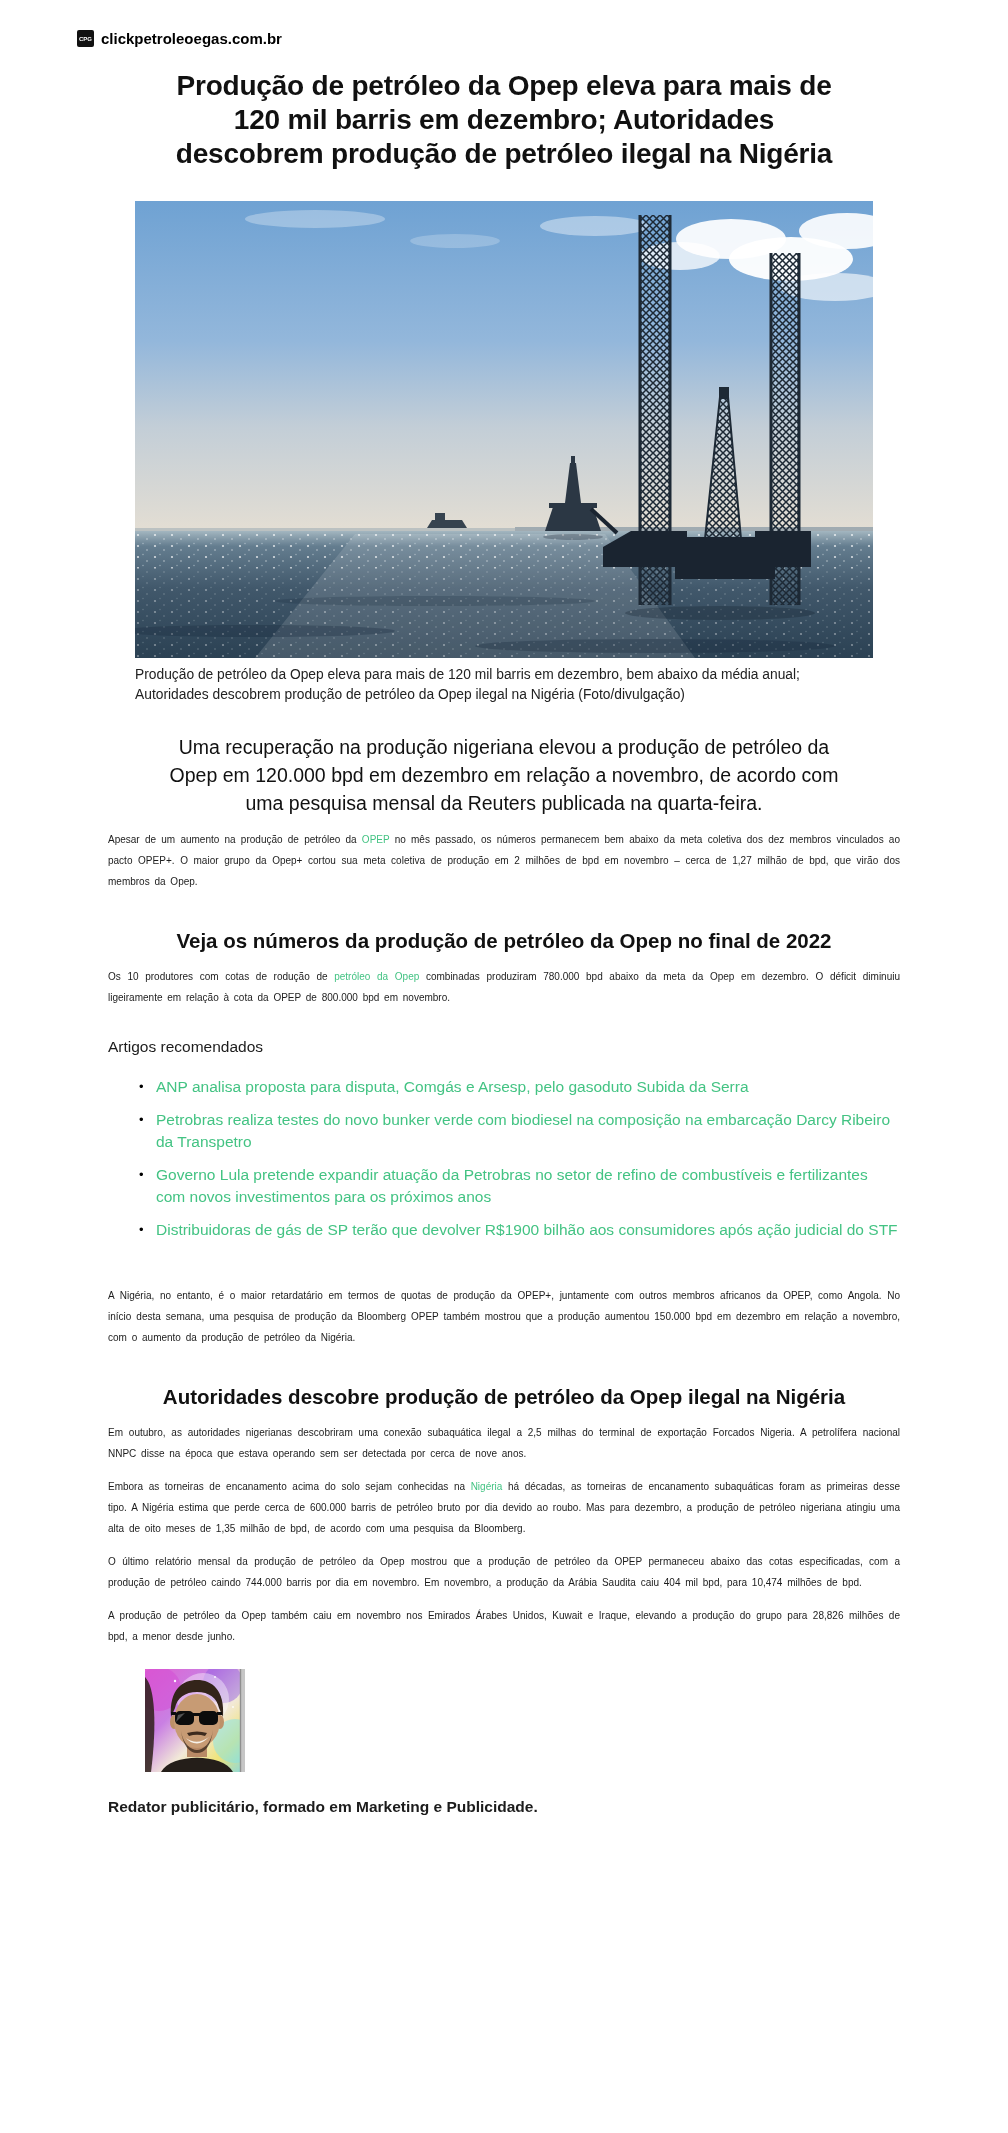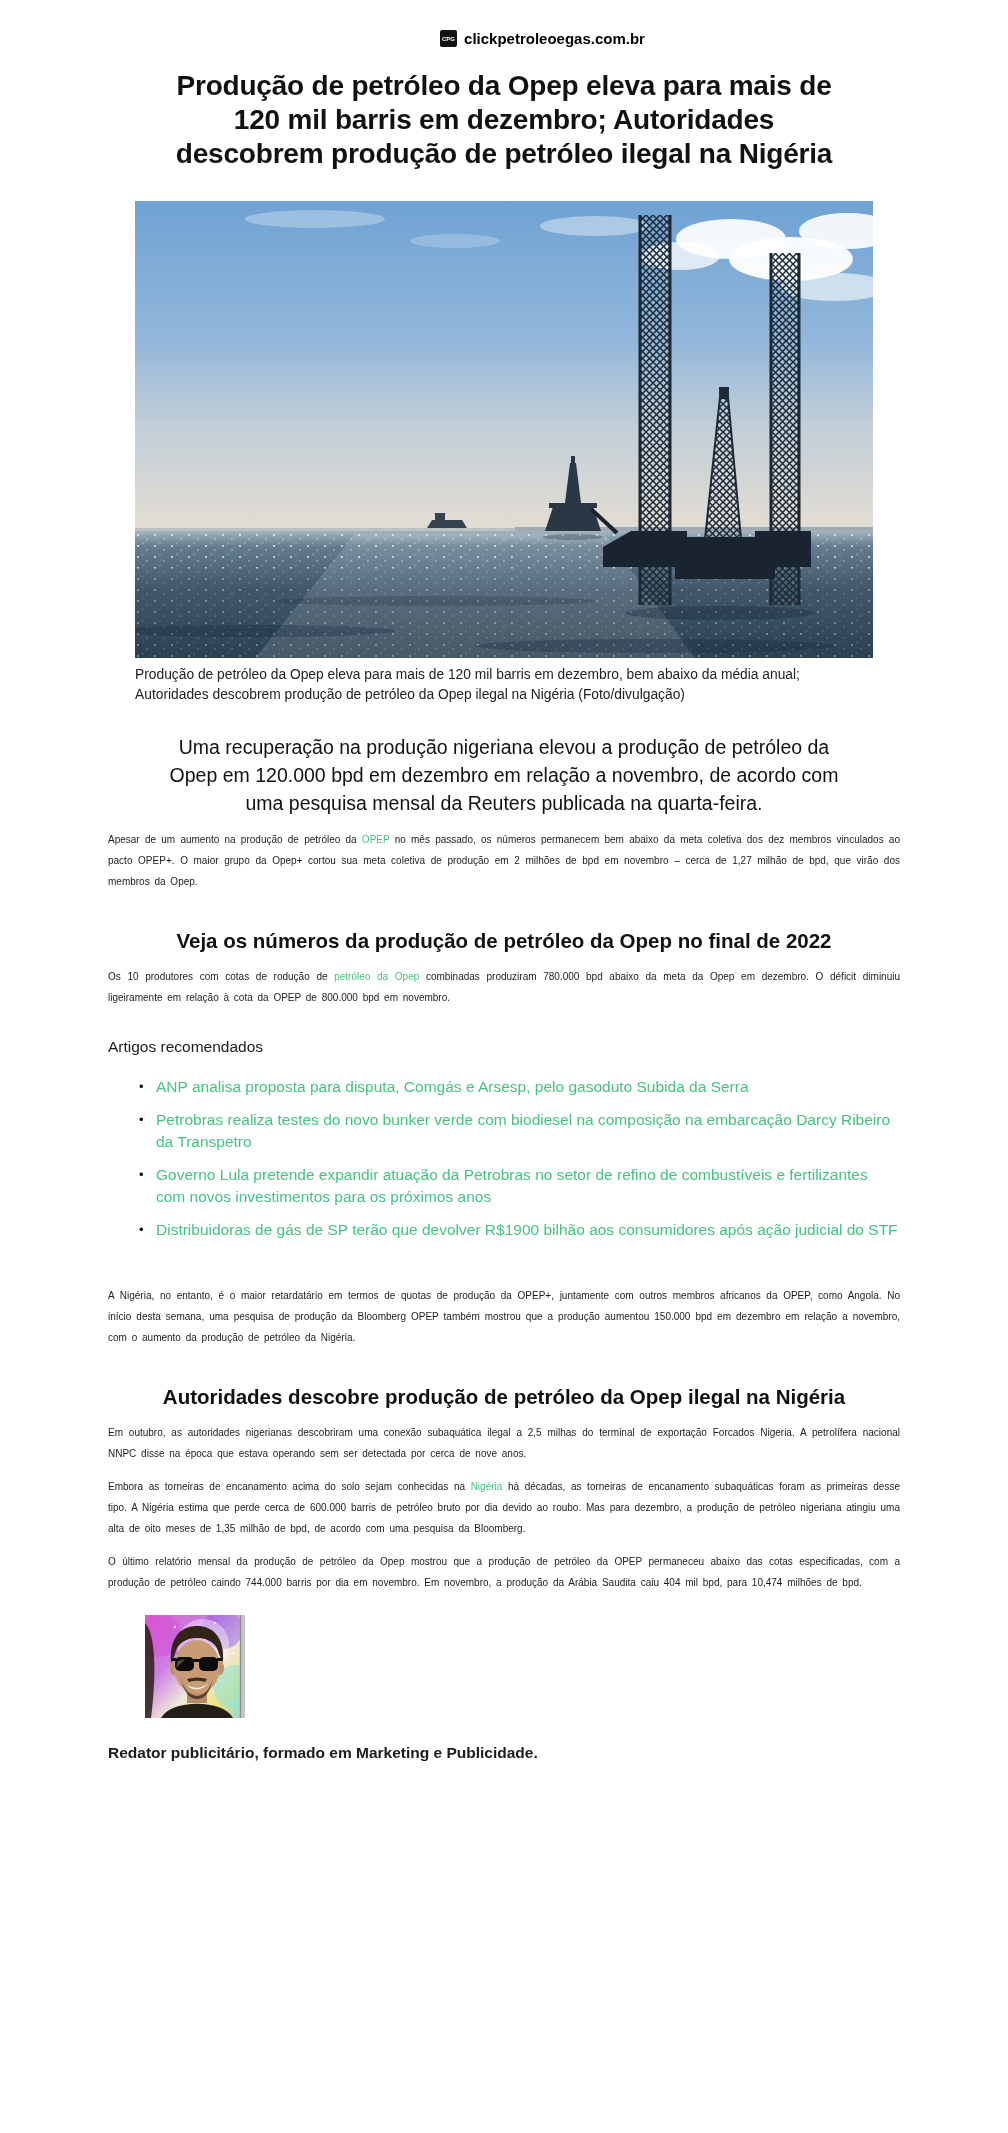--- a/index.html
+++ b/index.html
@@ -5,21 +5,21 @@
   html,body{margin:0;padding:0;background:#ffffff;}
   body{
     width:1008px;
     font-family:"Liberation Sans","DejaVu Sans",sans-serif;
     color:#1f1f1f;
     -webkit-font-smoothing:antialiased;
   }
   .page{width:1008px;min-height:2133px;padding-bottom:40px;box-sizing:border-box;}
 
   
-  .site-header{display:flex;align-items:center;gap:7px;padding-top:30px;margin-left:77px;justify-content:center;}
+  .site-header{display:flex;align-items:center;gap:7px;padding-top:30px;margin-left:77px;}
   .favicon{width:17px;height:17px;background:#111;color:#fff;border-radius:2px;
     display:flex;align-items:center;justify-content:center;
     font-size:6px;font-weight:bold;letter-spacing:0;}
   .site-domain{font-size:15px;font-weight:bold;color:#000;}
 
   
   h1.title{width:830px;margin:22px auto 0;text-align:center;color:#111;
     font-size:28px;line-height:34px;letter-spacing:-0.2px;font-weight:bold;}
   h1.title span{display:block;}
 
@@ -169,20 +169,21 @@
     <p class="body">A Nigéria, no entanto, é o maior retardatário em termos de quotas de produção da OPEP+, juntamente com outros membros africanos da OPEP, como Angola. No início desta semana, uma pesquisa de produção da Bloomberg OPEP também mostrou que a produção aumentou 150.000 bpd em dezembro em relação a novembro, com o aumento da produção de petróleo da Nigéria.</p>
 
     <h2 class="section">Autoridades descobre produção de petróleo da Opep ilegal na Nigéria</h2>
 
     <p class="body">Em outubro, as autoridades nigerianas descobriram uma conexão subaquática ilegal a 2,5 milhas do terminal de exportação Forcados Nigeria. A petrolífera nacional NNPC disse na época que estava operando sem ser detectada por cerca de nove anos.</p>
 
     <p class="body"><span>Embora as torneiras de encanamento acima do solo sejam conhecidas na </span><a class="green-link">Nigéria</a><span> há décadas, as torneiras de encanamento subaquáticas foram as primeiras desse tipo. A Nigéria estima que perde cerca de 600.000 barris de petróleo bruto por dia devido ao roubo. Mas para dezembro, a produção de petróleo nigeriana atingiu uma alta de oito meses de 1,35 milhão de bpd, de acordo com uma pesquisa da Bloomberg.</span></p>
 
     <p class="body">O último relatório mensal da produção de petróleo da Opep mostrou que a produção de petróleo da OPEP permaneceu abaixo das cotas especificadas, com a produção de petróleo caindo 744.000 barris por dia em novembro. Em novembro, a produção da Arábia Saudita caiu 404 mil bpd, para 10,474 milhões de bpd.</p>
 
+    <p class="body">A produção de petróleo da Opep também caiu em novembro nos Emirados Árabes Unidos, Kuwait e Iraque, elevando a produção do grupo para 28,826 milhões de bpd, a menor desde junho.</p>
 
     <div class="avatar">
       <svg viewBox="0 0 100 103" width="100" height="103" aria-hidden="true">
         <defs>
           <linearGradient id="avbg" x1="0" y1="0" x2="1" y2="1">
             <stop offset="0" stop-color="#e060d0"></stop>
             <stop offset="0.35" stop-color="#c97fe3"></stop>
             <stop offset="0.6" stop-color="#f2e9d8"></stop>
             <stop offset="0.8" stop-color="#efe37a"></stop>
             <stop offset="1" stop-color="#86d9e0"></stop>

